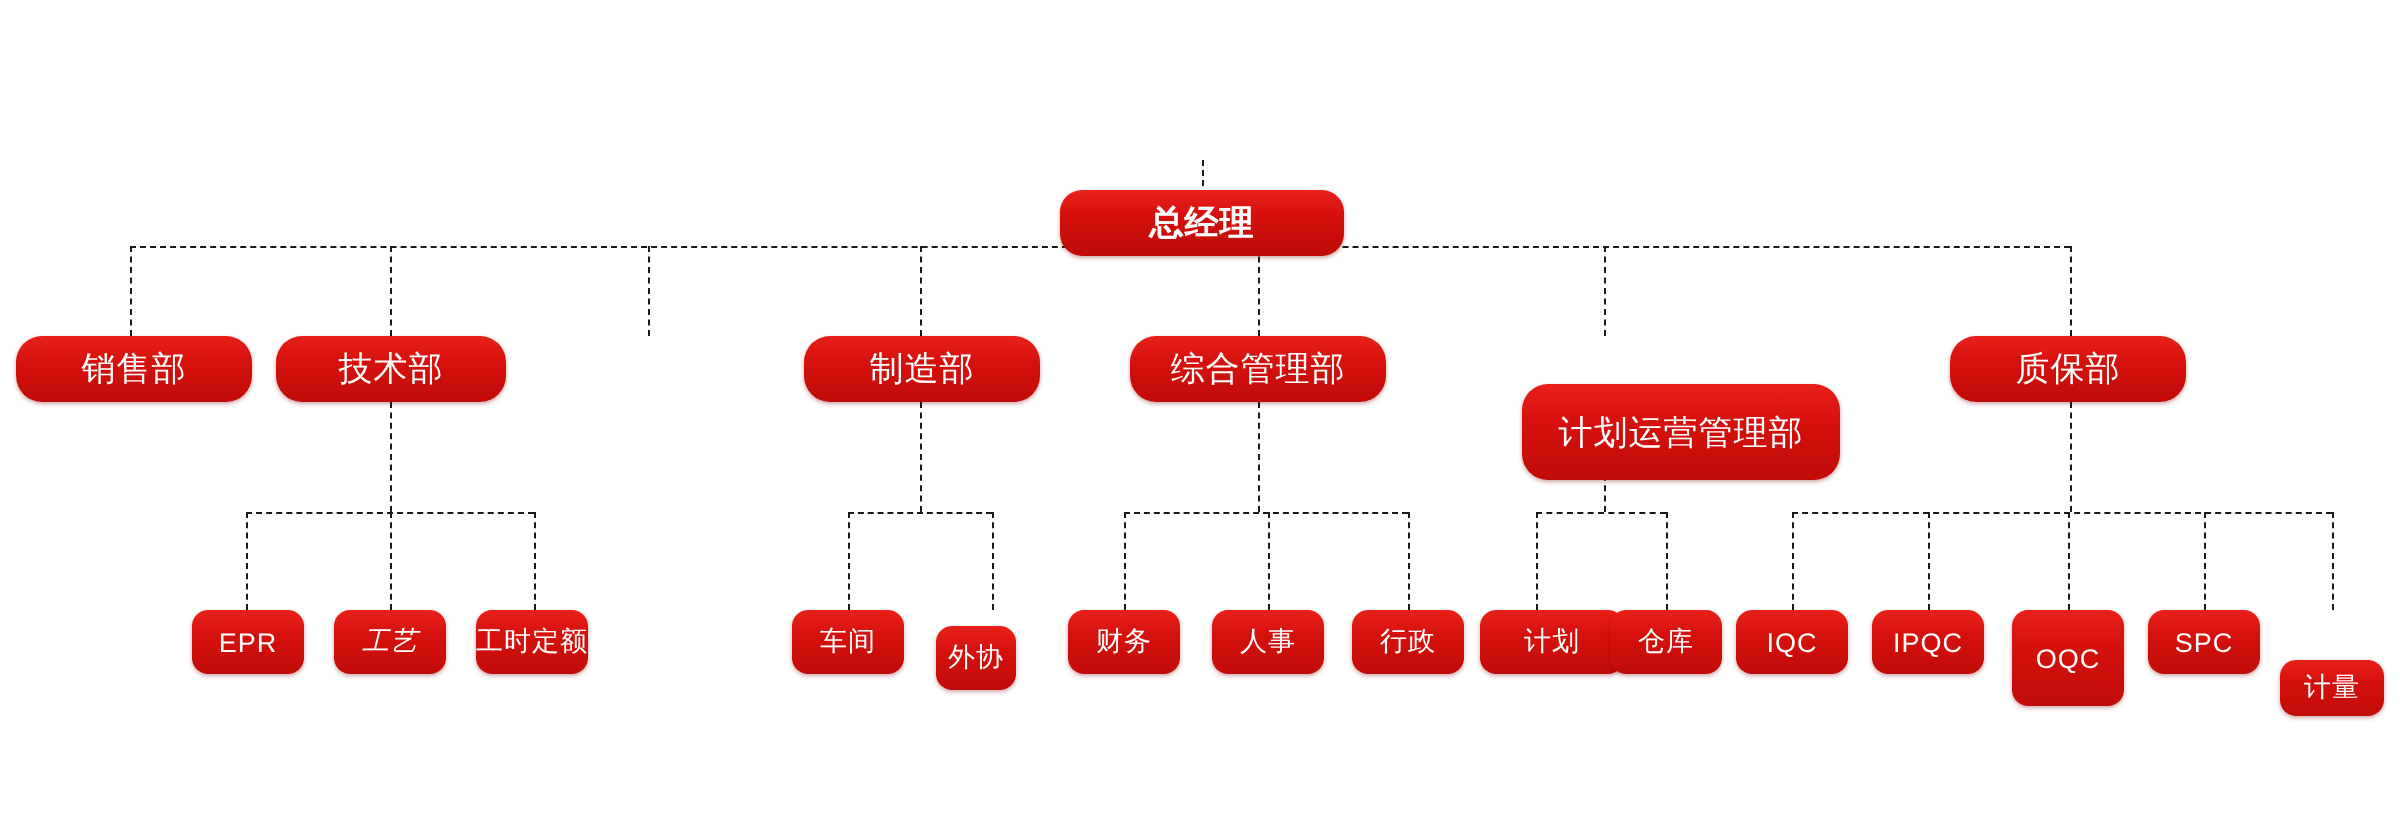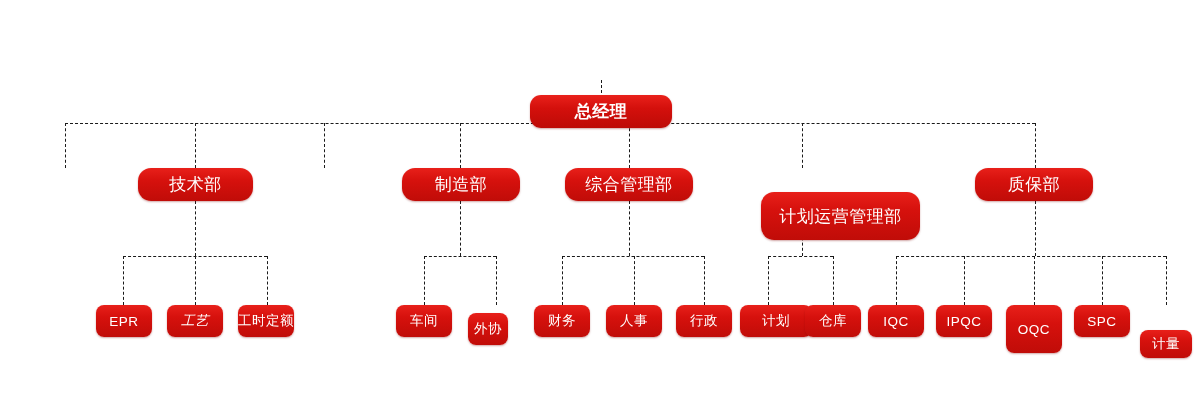--- a/index.html
+++ b/index.html
@@ -115,20 +115,21 @@
   <div class="conn conn-v" style="left:1035px; top:201px; height:55px;"></div>
   <div class="conn conn-h" style="left:896px; top:256px; width:270px;"></div>
   <div class="conn conn-v" style="left:896px;  top:256px; height:49px;"></div>
   <div class="conn conn-v" style="left:964px;  top:256px; height:49px;"></div>
   <div class="conn conn-v" style="left:1034px; top:256px; height:49px;"></div>
   <div class="conn conn-v" style="left:1102px; top:256px; height:49px;"></div>
   <div class="conn conn-v" style="left:1166px; top:256px; height:49px;"></div>
 
   <div class="node node-root" style="left:530px; top:47px; width:142px; height:33px;margin-top:48px;">总经理</div>
 
+  <div class="node node-dept" style="left:8px; top:168px; width:118px; height:33px;">销售部</div>
   <div class="node node-dept" style="left:138px; top:168px; width:115px; height:33px;">技术部</div>
   <div class="node node-dept" style="left:402px; top:168px; width:118px; height:33px;">制造部</div>
   <div class="node node-dept" style="left:565px; top:168px; width:128px; height:33px;">综合管理部</div>
   <div class="node node-dept" style="left:761px; top:168px; width:159px; height:48px;margin-top:24px;">计划运营管理部</div>
   <div class="node node-dept" style="left:975px; top:168px; width:118px; height:33px;">质保部</div>
 
   <div class="node node-leaf" style="left:96px; top:305px; width:56px; height:32px;">EPR</div>
   <div class="node node-leaf" style="left:167px; top:305px; width:56px; height:32px;font-style:italic;">工艺</div>
   <div class="node node-leaf overflow-label" style="left:238px; top:305px; width:56px; height:32px;">工时定额</div>
 

